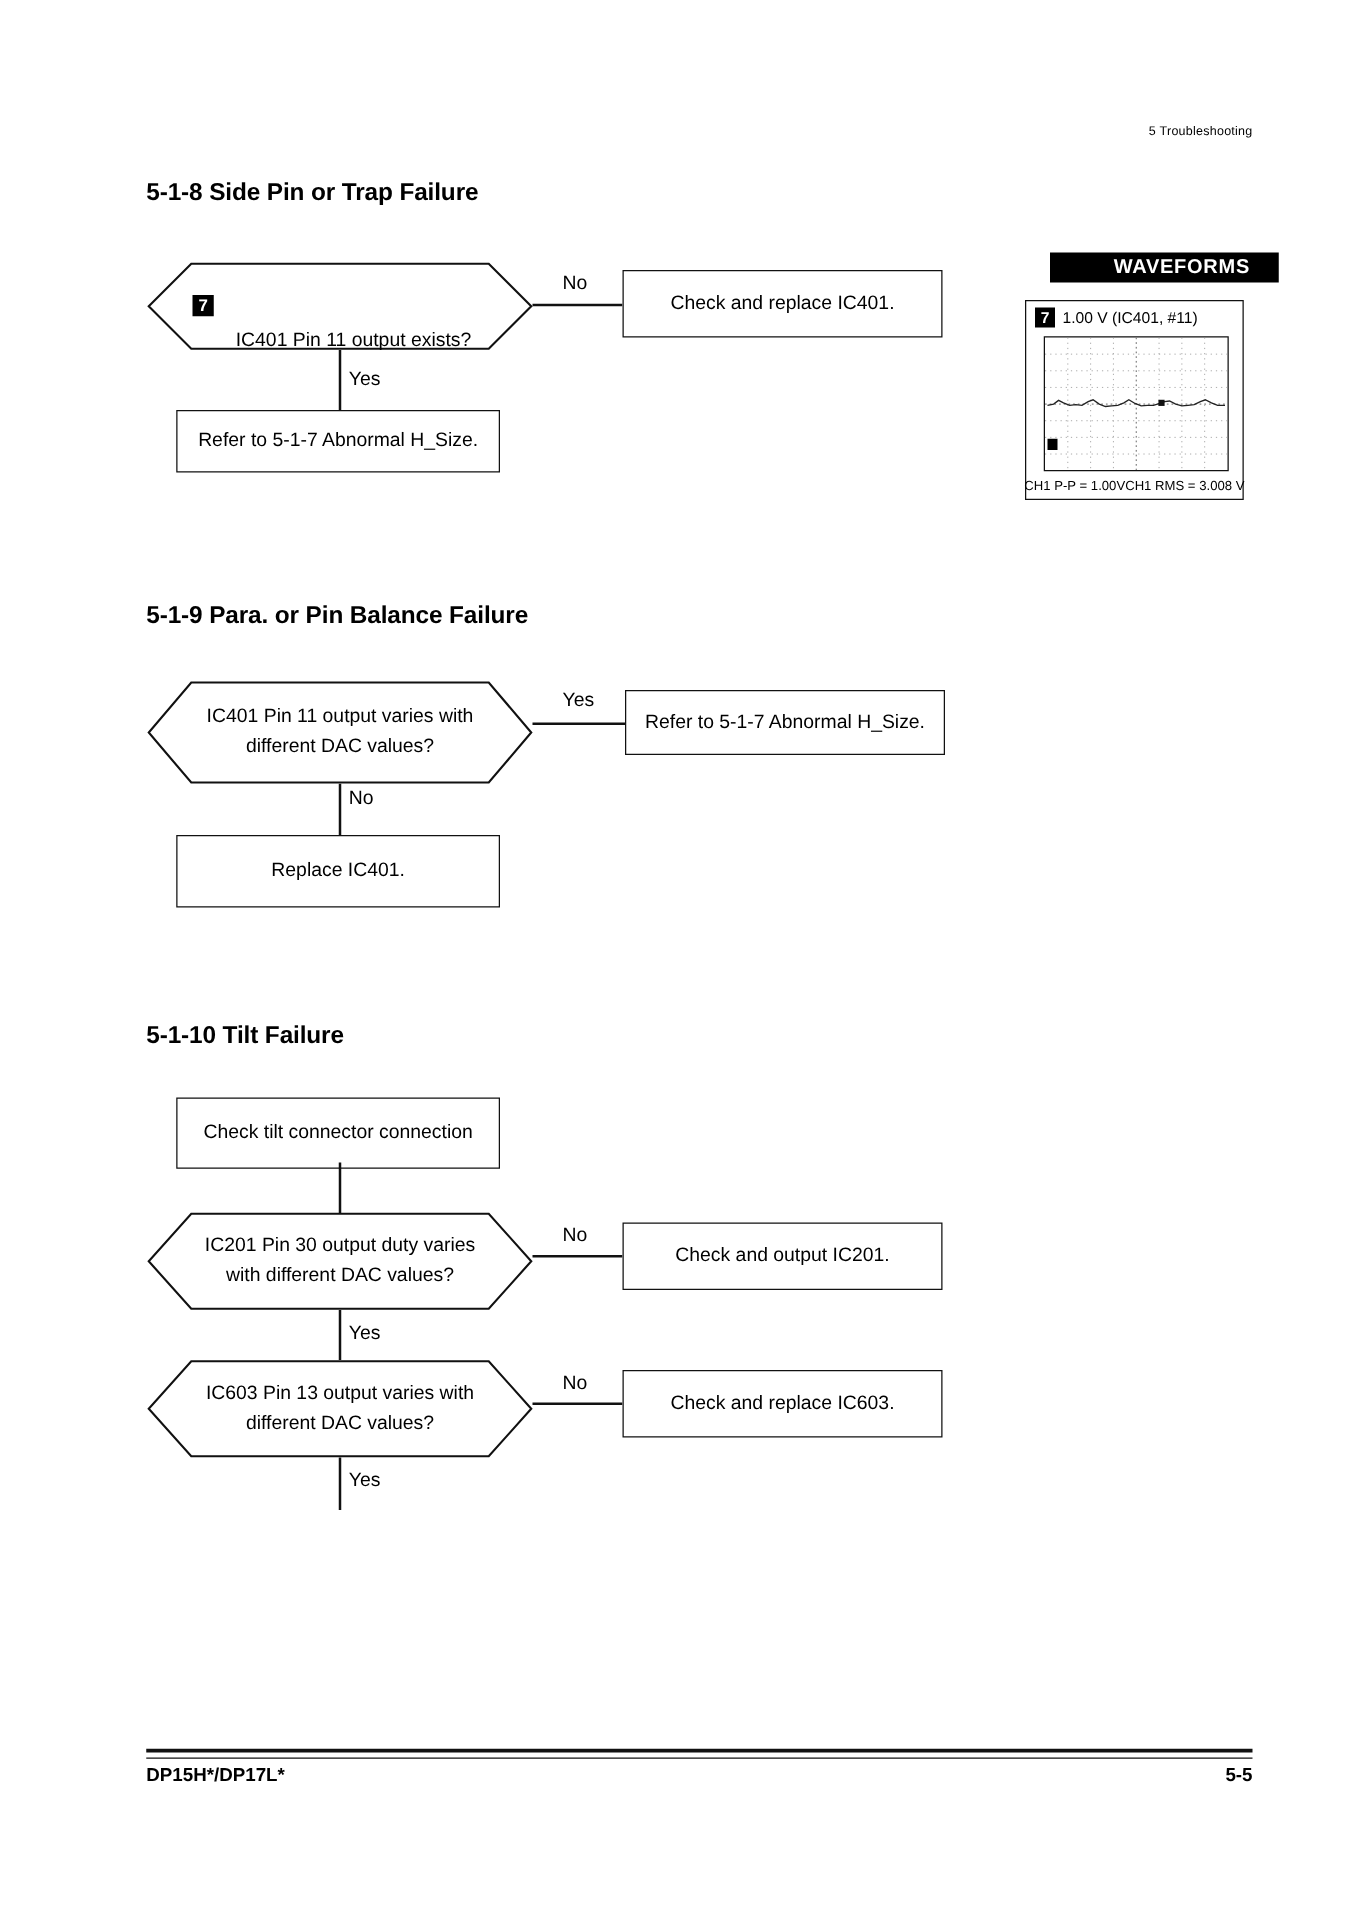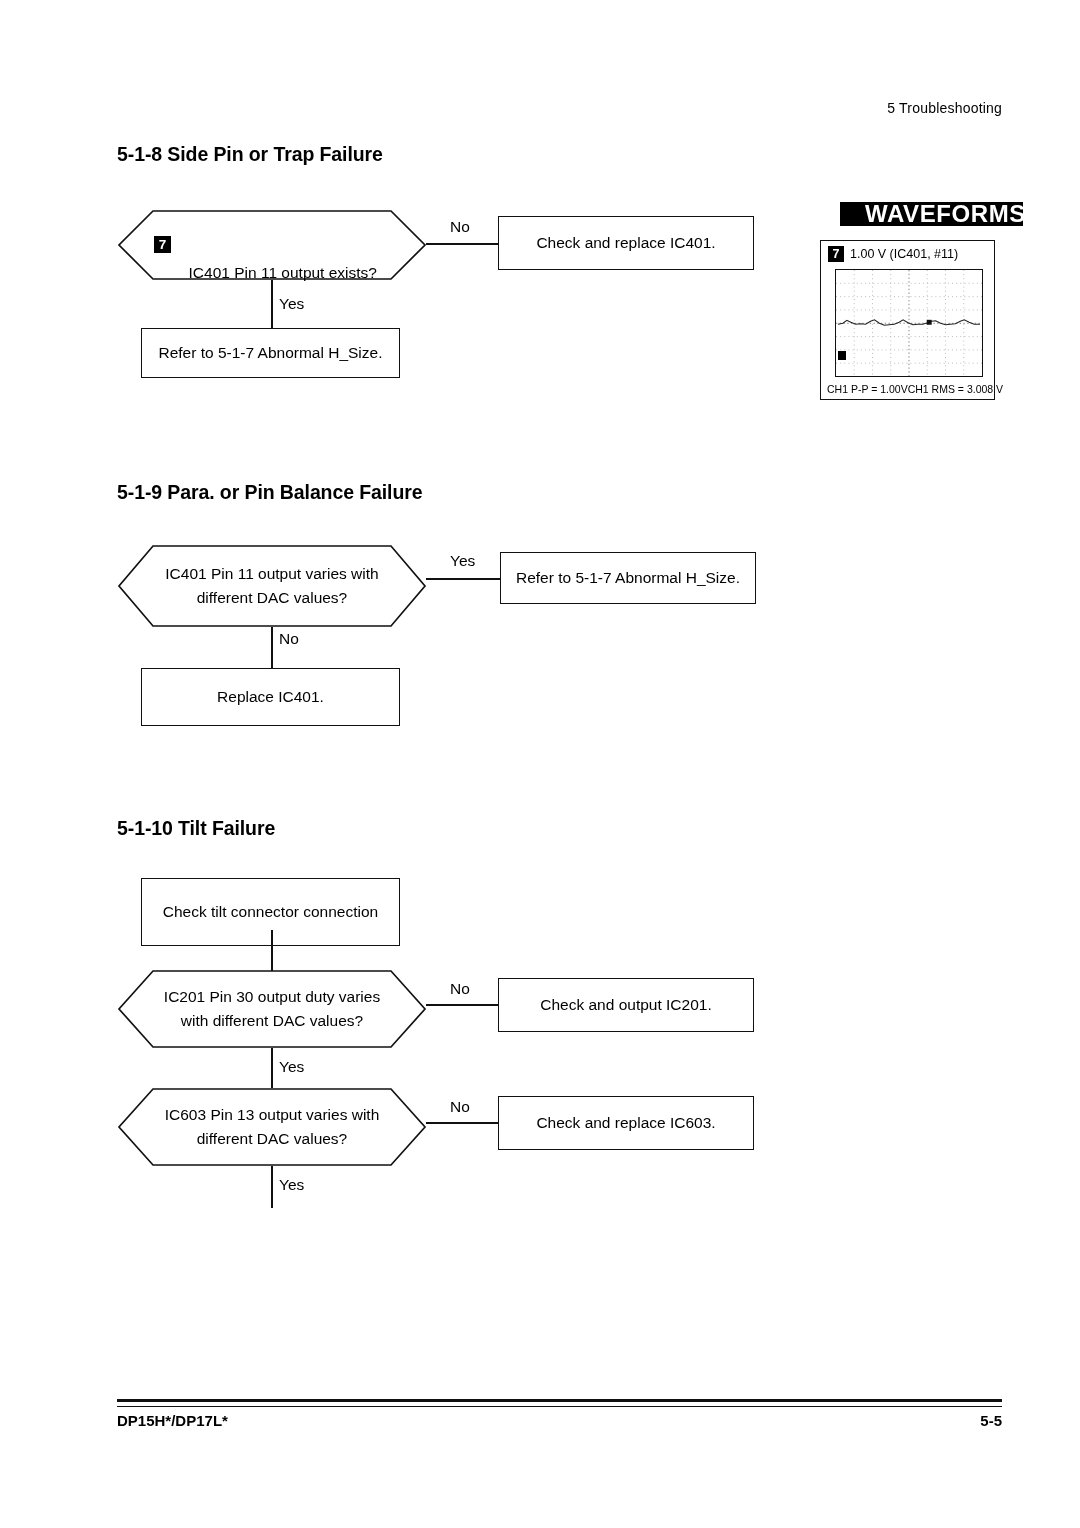--- a/index.html
+++ b/index.html
@@ -18,21 +18,21 @@
   .page {
     position: absolute;
     inset: 0;
   }
 
   
   .running-head {
     position: absolute;
     right: 78px;
     top: 100px;
-    font-size: 14px;
+    font-size: 10px;
     letter-spacing: .2px;
     white-space: nowrap;
   }
 
   
   .sect-title {
     position: absolute;
     left: 117px;
     font-weight: bold;
     font-size: 19.5px;
@@ -105,21 +105,21 @@
     font-size: 15.5px;
     white-space: nowrap;
   }
 
   
   .wf-header {
     position: absolute;
     background: #000;
     color: #fff;
     font-weight: bold;
-    font-size: 24px;
+    font-size: 16px;
     letter-spacing: 0.6px;
     display: flex;
     align-items: center;
     justify-content: center;
     padding-left: 28px;
   }
   .wf-panel {
     position: absolute;
     border: 1.5px solid #111;
     background: #fff;
@@ -163,21 +163,21 @@
     width: 8px;
     height: 9px;
     background: #000;
   }
   .wf-foot {
     position: absolute;
     left: 6px;
     right: 6px;
     bottom: 4px;
     display: flex;
-    justify-content: flex-start;
+    justify-content: center;
     font-size: 10.5px;
     white-space: nowrap;
   }
 
   
   .footer-rule-thick {
     position: absolute;
     left: 117px;
     right: 78px;
     top: 1399px;
@@ -298,21 +298,21 @@
   </div>
 
   <div class="conn v" style="left:271px; top:627px; height:42px;"></div>
   <div class="branch-label" style="left:279px; top:630px;">No</div>
   <div class="box" style="left:141px; top:668px; width:259px; height:58px;">
     <span>Replace IC401.</span>
   </div>
 
   <div class="sect-title" id="sect3-title">5-1-10 Tilt Failure</div>
 
-  <div class="box" style="left:141px; top:878px; width:259px; height:68px;">
+  <div class="box" style="left:141px; top:878px; width:259px; height:57px;">
     <span>Check tilt connector connection</span>
   </div>
   <div class="conn v" style="left:271px; top:930px; height:42px;"></div>
 
   <div class="hex" id="s3-hex1" style="left:118px; top:970px; width:308px; height:78px;">
     <svg viewBox="0 0 308 78" preserveAspectRatio="none">
       <polygon points="35,1 273,1 307,39 273,77 35,77 1,39" fill="#fff" stroke="#111" stroke-width="1.7"></polygon>
     </svg>
     <div class="hex-label">
       <span>IC201 Pin 30 output duty varies</span><br>

